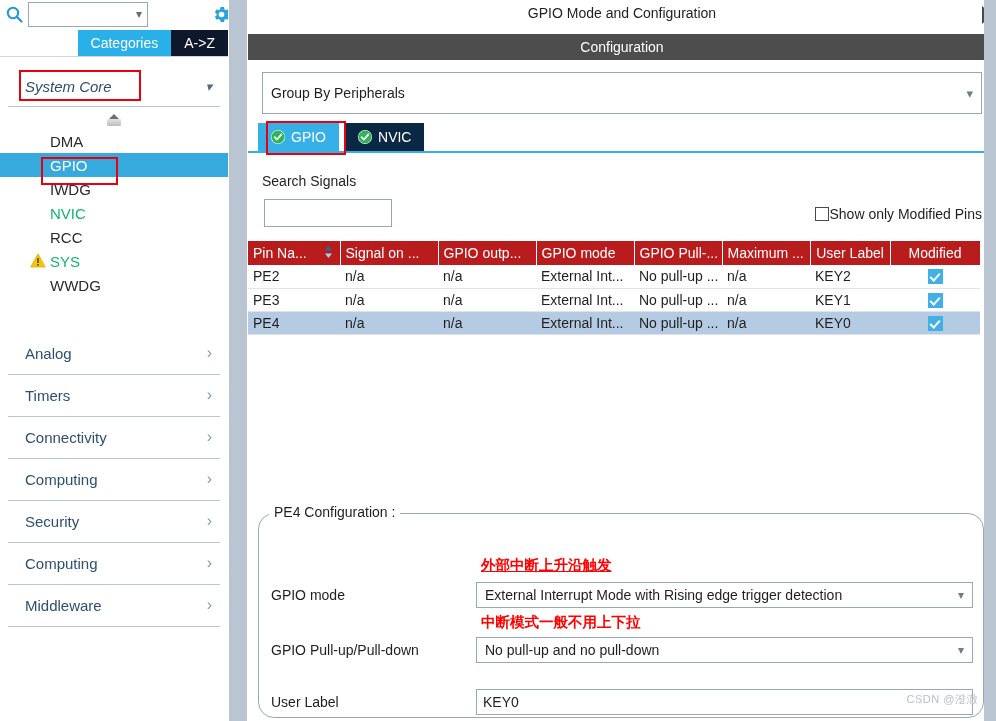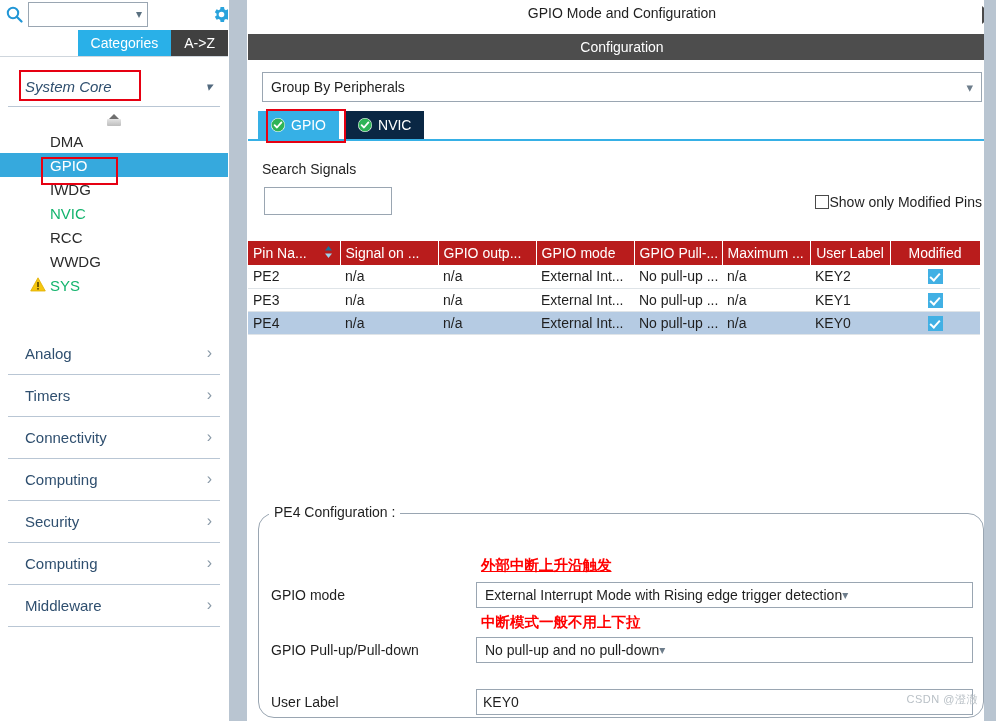--- a/index.html
+++ b/index.html
@@ -54,21 +54,21 @@
     width: 228px; height: 28px;
     display: flex; align-items: flex-end; justify-content: flex-end;
   }
   .tab {
     height: 26px;
     display: flex; align-items: center; justify-content: center;
     color: #ffffff; font-size: 14px;
     padding: 0 13px;
   }
   .tab.sel { background: #29b0e8; }
-  .tab.unsel { background: #404040; }
+  .tab.unsel { background: #0f172a; }
 
   .side-body {
     position: absolute; left: 0; top: 56px;
     width: 228px; height: 665px;
     background: #ffffff;
     border-top: 1px solid #cfd6dd;
   }
 
   
   .sys-core-head {
@@ -182,21 +182,21 @@
     margin-top: 8px;
     height: 26px;
     background: #4d4d4d;
     color: #ffffff;
     display: flex; align-items: center; justify-content: center;
     font-size: 14px;
   }
 
   .groupby {
     margin: 12px 14px 0 14px;
-    height: 30px;
+    height: 42px;
     border: 1px solid #9aa6b2;
     background: #ffffff;
     display: flex; align-items: center;
     padding: 0 8px;
     font-size: 14px; color: #1f1f1f;
     justify-content: space-between;
   }
   .groupby .chev2 { color: #6d7d8b; font-size: 13px; }
 
   .ptabs {
@@ -326,21 +326,21 @@
     display: flex; align-items: center;
   }
   .frow .flabel {
     width: 205px;
     font-size: 14px; color: #1f1f1f;
   }
   .fcombo {
     flex: 1; height: 26px;
     border: 1px solid #9aa6b2;
     background: #ffffff;
-    display: flex; align-items: center; 
+    display: flex; align-items: center; justify-content: space-between;
     padding: 0 8px;
     font-size: 14px; color: #1f1f1f;
   }
   .fcombo .chev3 { color: #6d7d8b; font-size: 12px; }
   .ftext {
     flex: 1; height: 26px;
     border: 1px solid #9aa6b2;
     background: #ffffff;
     font-size: 14px; color: #1f1f1f;
     padding: 0 6px;
@@ -419,32 +419,32 @@
         </div>
         <div class="periph">
           <span>IWDG</span>
         </div>
         <div class="periph green">
           <span>NVIC</span>
         </div>
         <div class="periph">
           <span>RCC</span>
         </div>
-        <div class="periph">
-          <span>WWDG</span>
-        </div>
         <div class="periph green">
           <span class="warn-icon">
             <svg width="16" height="15" viewBox="0 0 16 15">
               <path d="M8 0.8 L15.3 14 L0.7 14 Z" fill="#f5c60f" stroke="#e0ae00" stroke-width="0.8"></path>
               <rect x="7.2" y="5" width="1.6" height="5" fill="#5a4600"></rect>
               <rect x="7.2" y="11" width="1.6" height="1.6" fill="#5a4600"></rect>
             </svg>
           </span>
           <span>SYS</span>
+        </div>
+        <div class="periph">
+          <span>WWDG</span>
         </div>
       </div>
 
       <div class="cat-list">
         <div class="cat">
           <span>Analog</span>
           <span class="arrow">›</span>
         </div>
         <div class="cat">
           <span>Timers</span>

